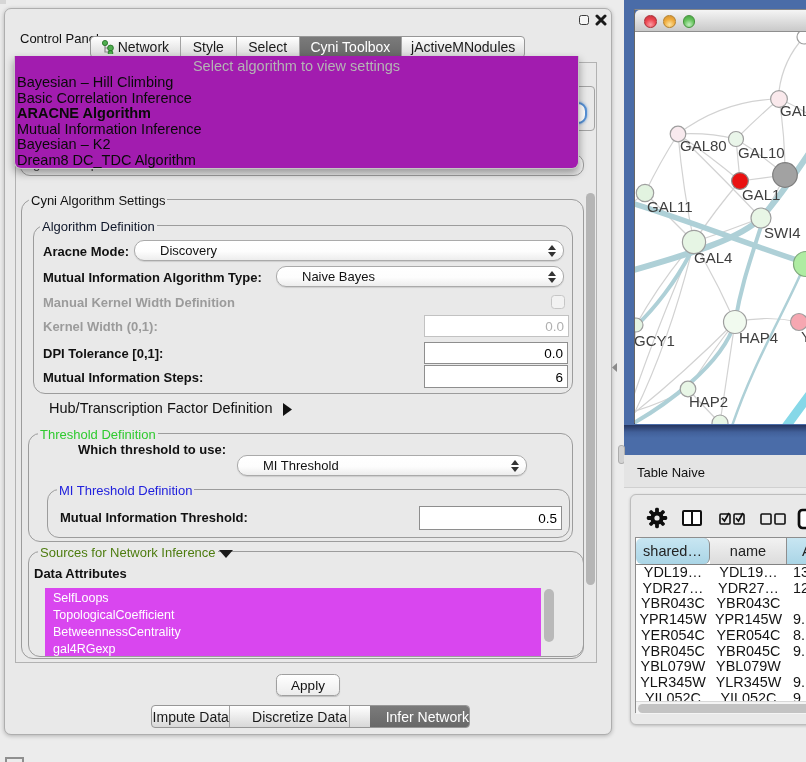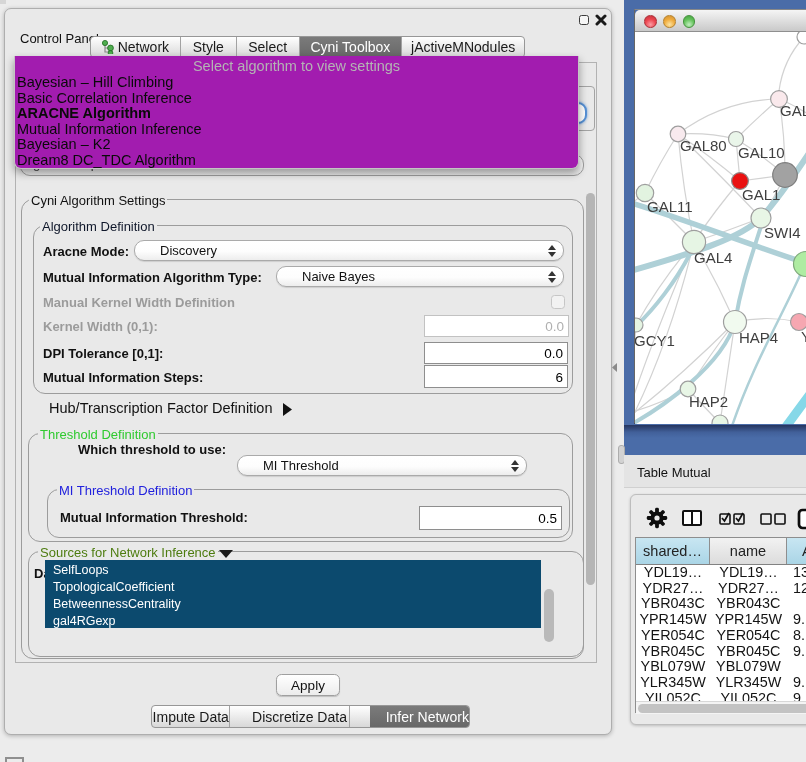--- a/index.html
+++ b/index.html
@@ -136,21 +136,21 @@
 
 <div class="grp" style="left:28px;top:551px;width:556px;height:106px;">
   <span class="t" style="left:9px;color:#4d7c0f;">Sources for Network Inference</span>
 </div>
 <svg class="abs" style="left:218px;top:549px;" width="16" height="10" viewBox="0 0 16 10">
   <path d="M1 1 L15 1 L8 9 Z" fill="#1a1a1a"></path>
 </svg>
 
 <div class="lbl bold" style="left:34px;top:566px;">Data Attributes</div>
 
-<div class="abs" style="left:45px;top:560px;width:496px;height:68px;background:#0c4a6e;overflow:hidden;">
+<div class="abs" style="left:45px;top:588px;width:496px;height:68px;background:#d946ef;overflow:hidden;">
   <div style="font-size:12.5px;color:#fff;padding:1.5px 0 0 8px;line-height:17.3px;">
     SelfLoops<br>TopologicalCoefficient<br>BetweennessCentrality<br>gal4RGexp
   </div>
 </div>
 <div class="abs" style="left:544px;top:589px;width:10px;height:53px;border-radius:5px;background:#b9b9b9;"></div>
 
 <div class="abs" style="left:276px;top:674px;width:64px;height:22px;border:1px solid #9f9f9f;border-radius:5.5px;background:linear-gradient(#ffffff,#ececec);box-shadow:0 1px 1px rgba(0,0,0,0.18);display:flex;align-items:center;justify-content:center;font-size:13.5px;color:#111;">Apply</div>
 
 <div class="seg" style="left:151px;top:705px;width:319px;height:23px;gap:20px;">
   <div style="width:91px;">Impute Data</div>
@@ -260,21 +260,21 @@
         <text x="166" y="309.5">Y</text>
         <text x="54" y="375">HAP2</text>
       </g>
     </svg>
   </div>
 </div>
 
 <div class="abs" style="left:624px;top:425px;width:182px;height:13px;background:linear-gradient(rgba(24,34,70,0.75), rgba(40,60,110,0.25) 55%, rgba(40,60,110,0));"></div>
 
 <div class="abs" style="left:624px;top:455px;width:182px;height:33px;background:#e4e4e4;border-bottom:1px solid #d0d0d0;">
-  <div class="lbl" style="left:13px;top:10px;">Table Mutual</div>
+  <div class="lbl" style="left:13px;top:10px;">Table Naive</div>
 </div>
 
 <div class="abs" style="left:630px;top:494px;width:185px;height:231px;background:#e9e9e9;border:1px solid #bdbdbd;border-radius:6px;box-shadow:0 1px 3px rgba(0,0,0,0.2);overflow:hidden;">
 
   <svg class="abs" style="left:15px;top:12px;" width="22" height="22" viewBox="0 0 22 22">
     <g fill="#0d0d0d">
       <circle cx="11" cy="11" r="6.6"></circle>
       <g>
         <rect x="9.1" y="0.8" width="3.8" height="20.4" rx="1.4"></rect>
         <rect x="9.1" y="0.8" width="3.8" height="20.4" rx="1.4" transform="rotate(45 11 11)"></rect>
@@ -297,21 +297,21 @@
     <rect x="15" y="1" width="10" height="10" fill="none" stroke="#111" stroke-width="1.6" rx="1"></rect>
   </svg>
   <svg class="abs" style="left:166px;top:13px;" width="24" height="22" viewBox="0 0 24 22">
     <rect x="2" y="2" width="19" height="18" fill="#fff" stroke="#0d0d0d" stroke-width="2.7" rx="3.5"></rect>
     <path d="M10.3 3 L10.3 9.8" stroke="#0d0d0d" stroke-width="2.5"></path>
   </svg>
 
   <div class="abs" style="left:4px;top:42px;width:181px;height:176px;border:1px solid #8e8e8e;border-right:none;background:#fff;">
 
     <div class="abs" style="left:0;top:0;width:100%;height:27px;border-bottom:1px solid #828282;display:flex;">
-      <div style="width:74px;background:linear-gradient(#c8e6f2,#aad5e6);border-right:1px solid #8e8e8e;display:flex;align-items:center;justify-content:center;font-size:14.5px;color:#222;">shared…</div>
+      <div style="width:74px;background:linear-gradient(#c8e6f2,#aad5e6);border-right:1px solid #8e8e8e;display:flex;align-items:center;justify-content:center;font-size:14.5px;color:#222;border-radius:6px;">shared…</div>
       <div style="width:77px;background:linear-gradient(#f2f2f2,#dcdcdc);border-right:1px solid #8e8e8e;display:flex;align-items:center;justify-content:center;font-size:14.5px;color:#222;">name</div>
       <div style="flex:1;background:linear-gradient(#c8e6f2,#aad5e6);display:flex;align-items:center;justify-content:flex-start;padding-left:15px;font-size:14.5px;color:#222;">A</div>
     </div>
 
     <div class="abs" style="left:0;top:27px;width:100%;height:136px;overflow:hidden;font-size:14.4px;color:#141414;">
       <div style="display:flex;line-height:15.7px;flex-direction:column;">
         <div style="display:flex;">
             <span style="width:74px;text-align:center;">YDL19…</span>
             <span style="width:77px;text-align:center;">YDL19…</span>
             <span style="padding-left:6px;">13</span>

